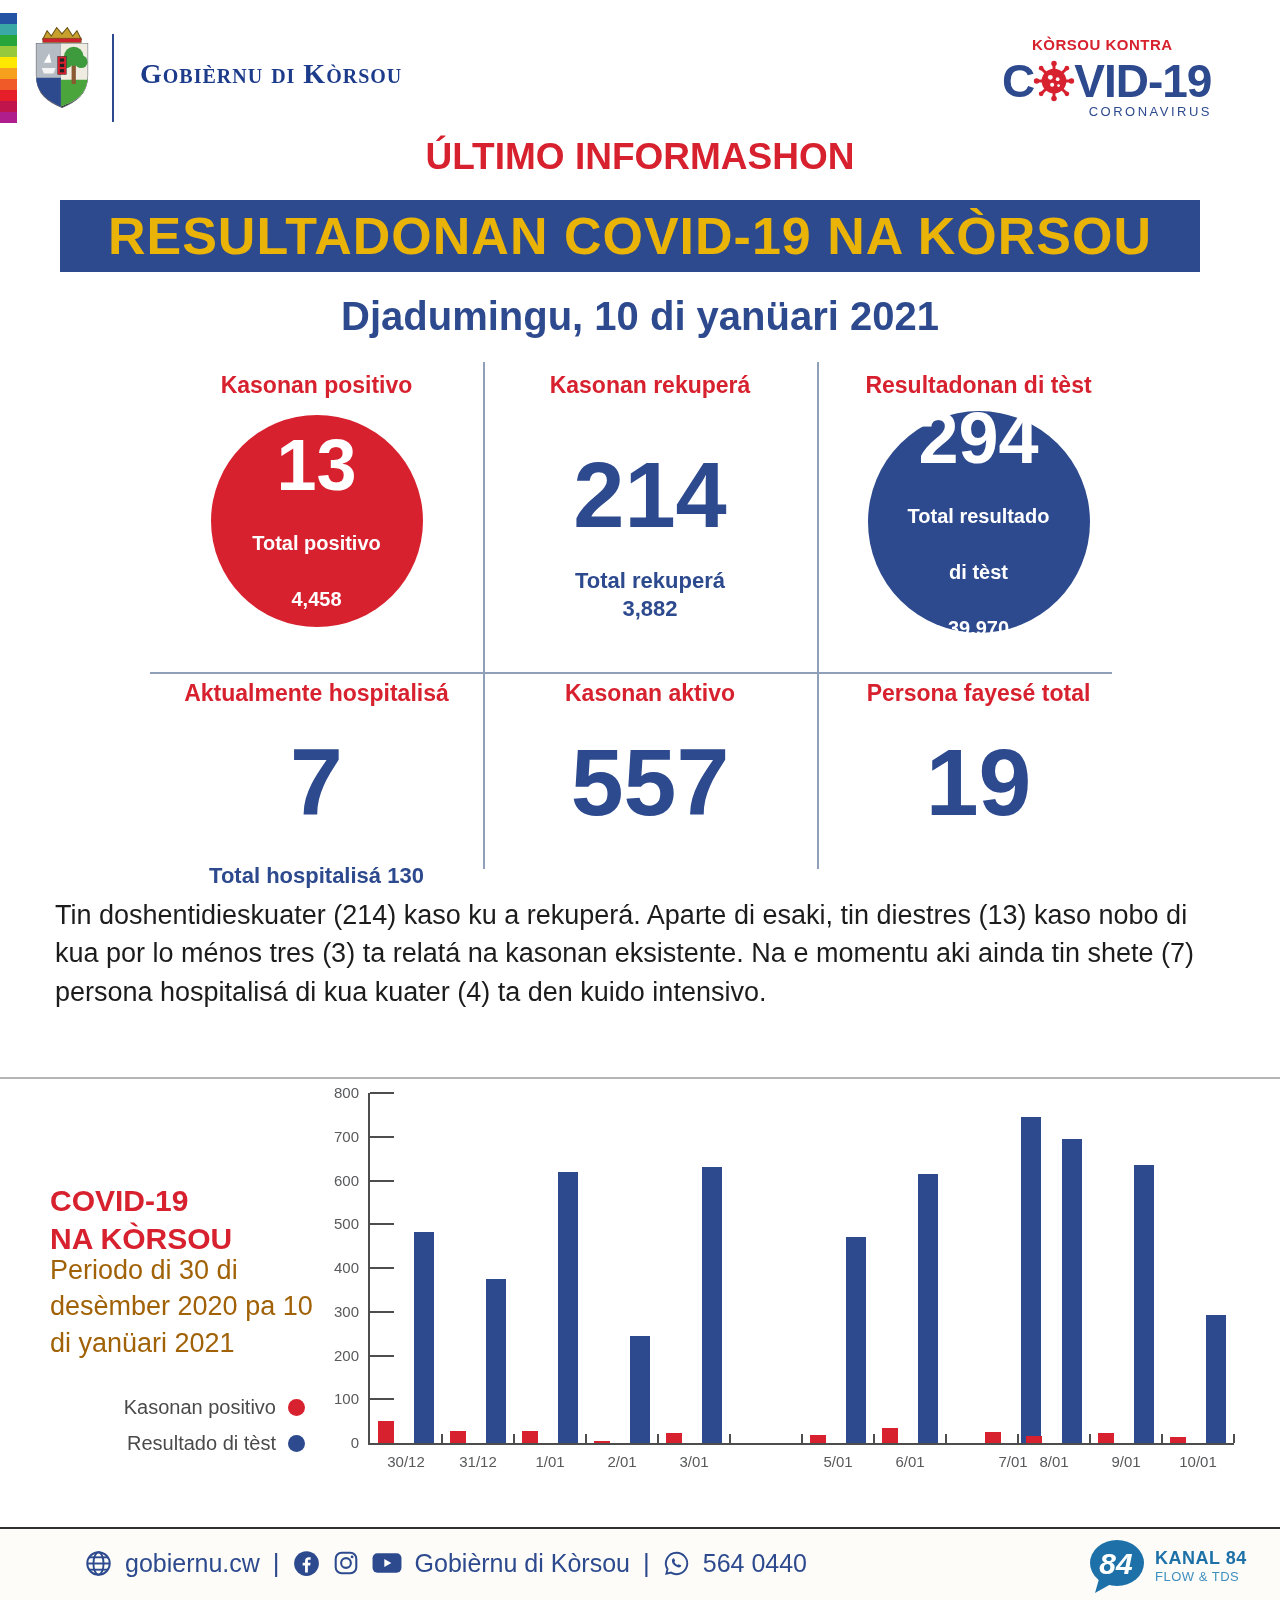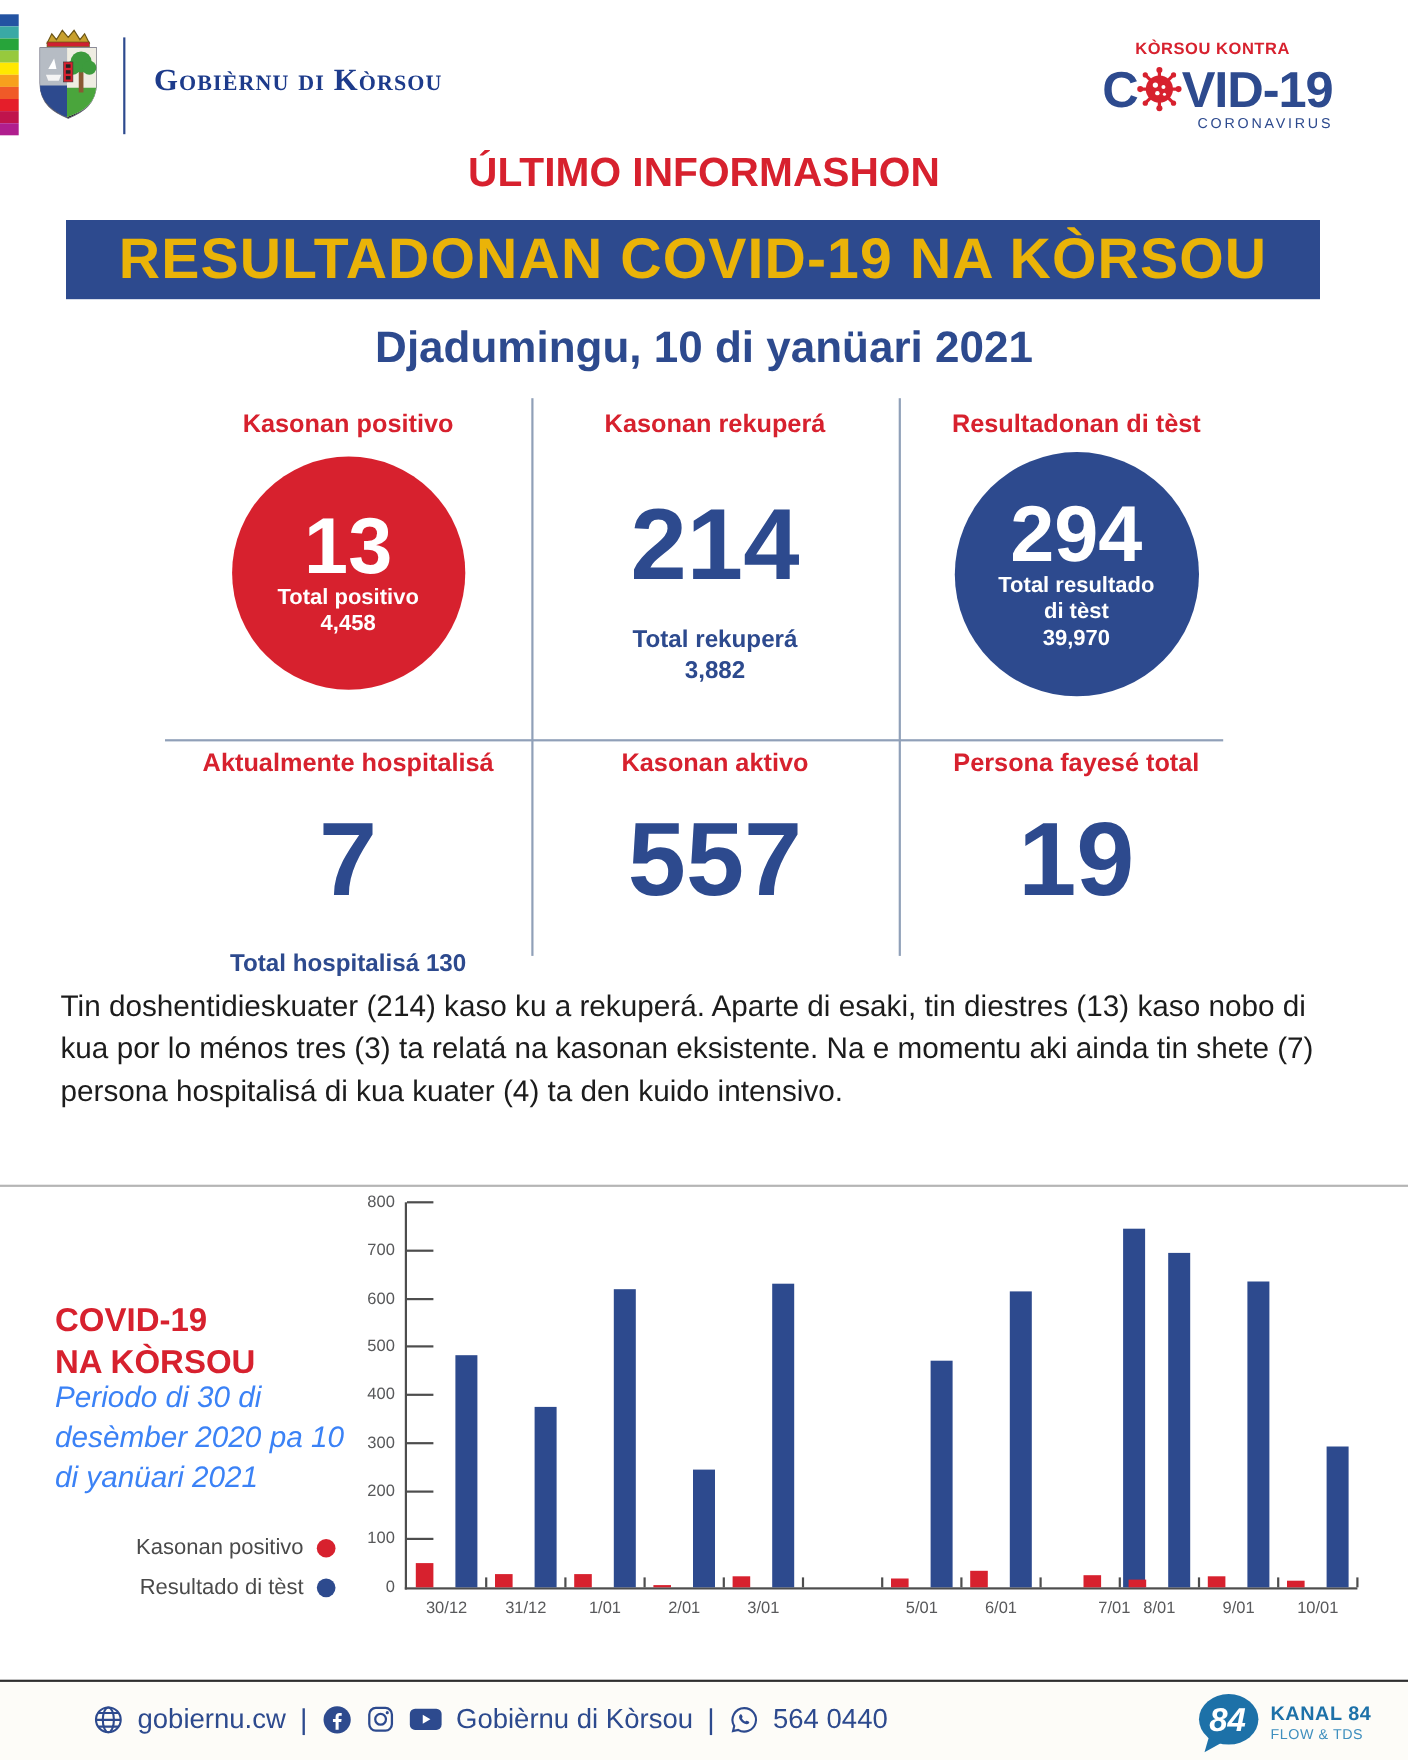--- a/index.html
+++ b/index.html
@@ -37,35 +37,35 @@
   .banner span{color:#eab308; font-weight:bold; font-size:52px; letter-spacing:1px; white-space:nowrap;}
   .date-line{left:0; top:294px; width:100%; text-align:center;
     color:var(--navy); font-weight:bold; font-size:40px;}
 
   
   .stat-cell{text-align:center;}
   .stat-label{color:var(--red); font-size:23px; font-weight:bold;}
   .big-num{color:var(--navy); font-weight:bold; font-size:95px; line-height:1;}
   .total-txt{color:var(--navy); font-weight:bold; font-size:22px; line-height:1.25;}
   .circle{border-radius:50%; color:#fff; display:flex; flex-direction:column;
-    align-items:center; justify-content:center;}
+    align-items:center; justify-content:center;gap:32px;}
   .circle .c-num{font-weight:bold; font-size:72px; line-height:.95;}
   .circle .c-txt{font-weight:bold; font-size:20px; line-height:1.2;}
   .v-div{width:2px; background:var(--divider); top:362px; height:507px;}
   .h-div{left:150px; top:672px; width:962px; height:2px; background:var(--divider);}
 
   
   .body-par{left:55px; top:896px; width:1160px; color:#1c1c1c;
     font-size:27px; line-height:1.42;}
 
   
   .section-line{left:0; top:1077px; width:100%; height:2px; background:#b5b5b5;}
   .chart-title{left:50px; top:1182px; color:var(--red); font-weight:bold;
     font-size:30px; line-height:1.25;}
-  .chart-sub{left:50px; top:1252px; width:275px; color:#3b82f6; font-size:27px; line-height:1.35;font-style:italic;}
+  .chart-sub{left:50px; top:1252px; width:275px; color:#a16207; font-size:27px; line-height:1.35;}
   .legend{left:100px; top:1396px; width:205px; display:flex; flex-direction:column; gap:13px;}
   .legend-row{display:flex; align-items:center; justify-content:flex-end; gap:12px;}
   .legend-row .lbl{color:#4a4a4a; font-size:20px;}
   .legend-dot{width:17px; height:17px; border-radius:50%;}
 
   .chart-plot{left:368px; top:1093px; width:866px; height:352px;
     border-left:2px solid var(--axis); border-bottom:2px solid var(--axis);}
   .ytick-label{position:absolute; left:-55px; width:44px; text-align:right;
     font-size:15px; color:var(--tick-text);}
   .ytick-mark{position:absolute; left:0; width:24px; height:2px; background:var(--axis);}

